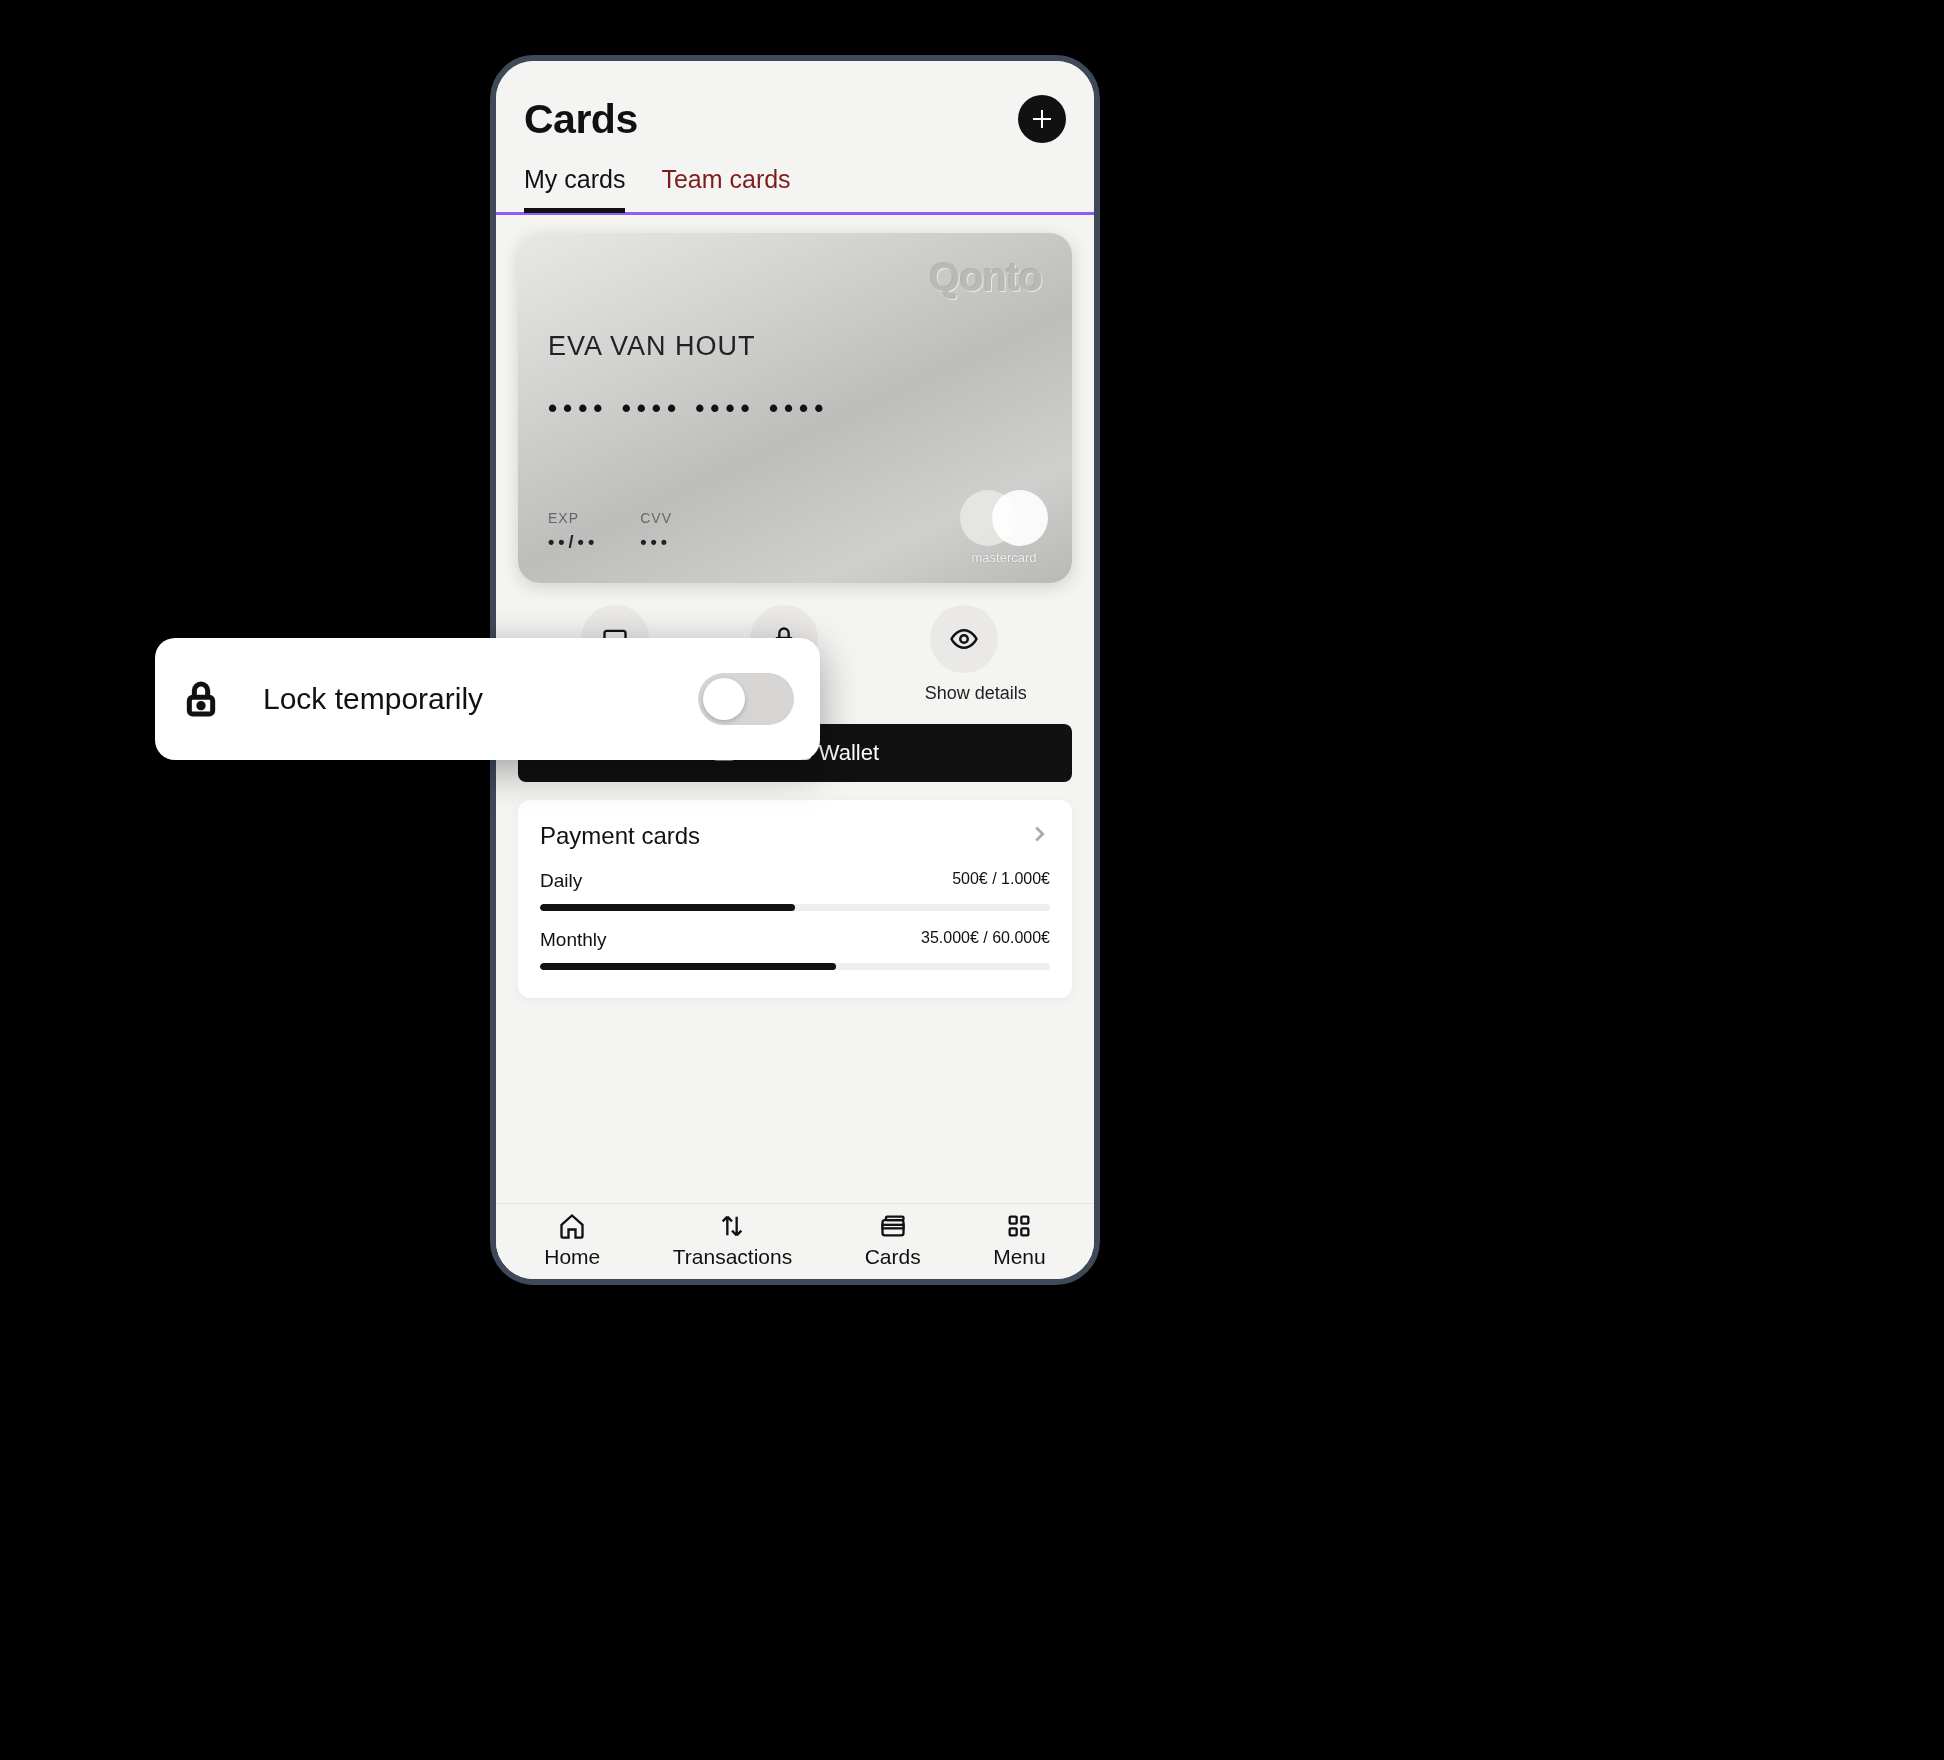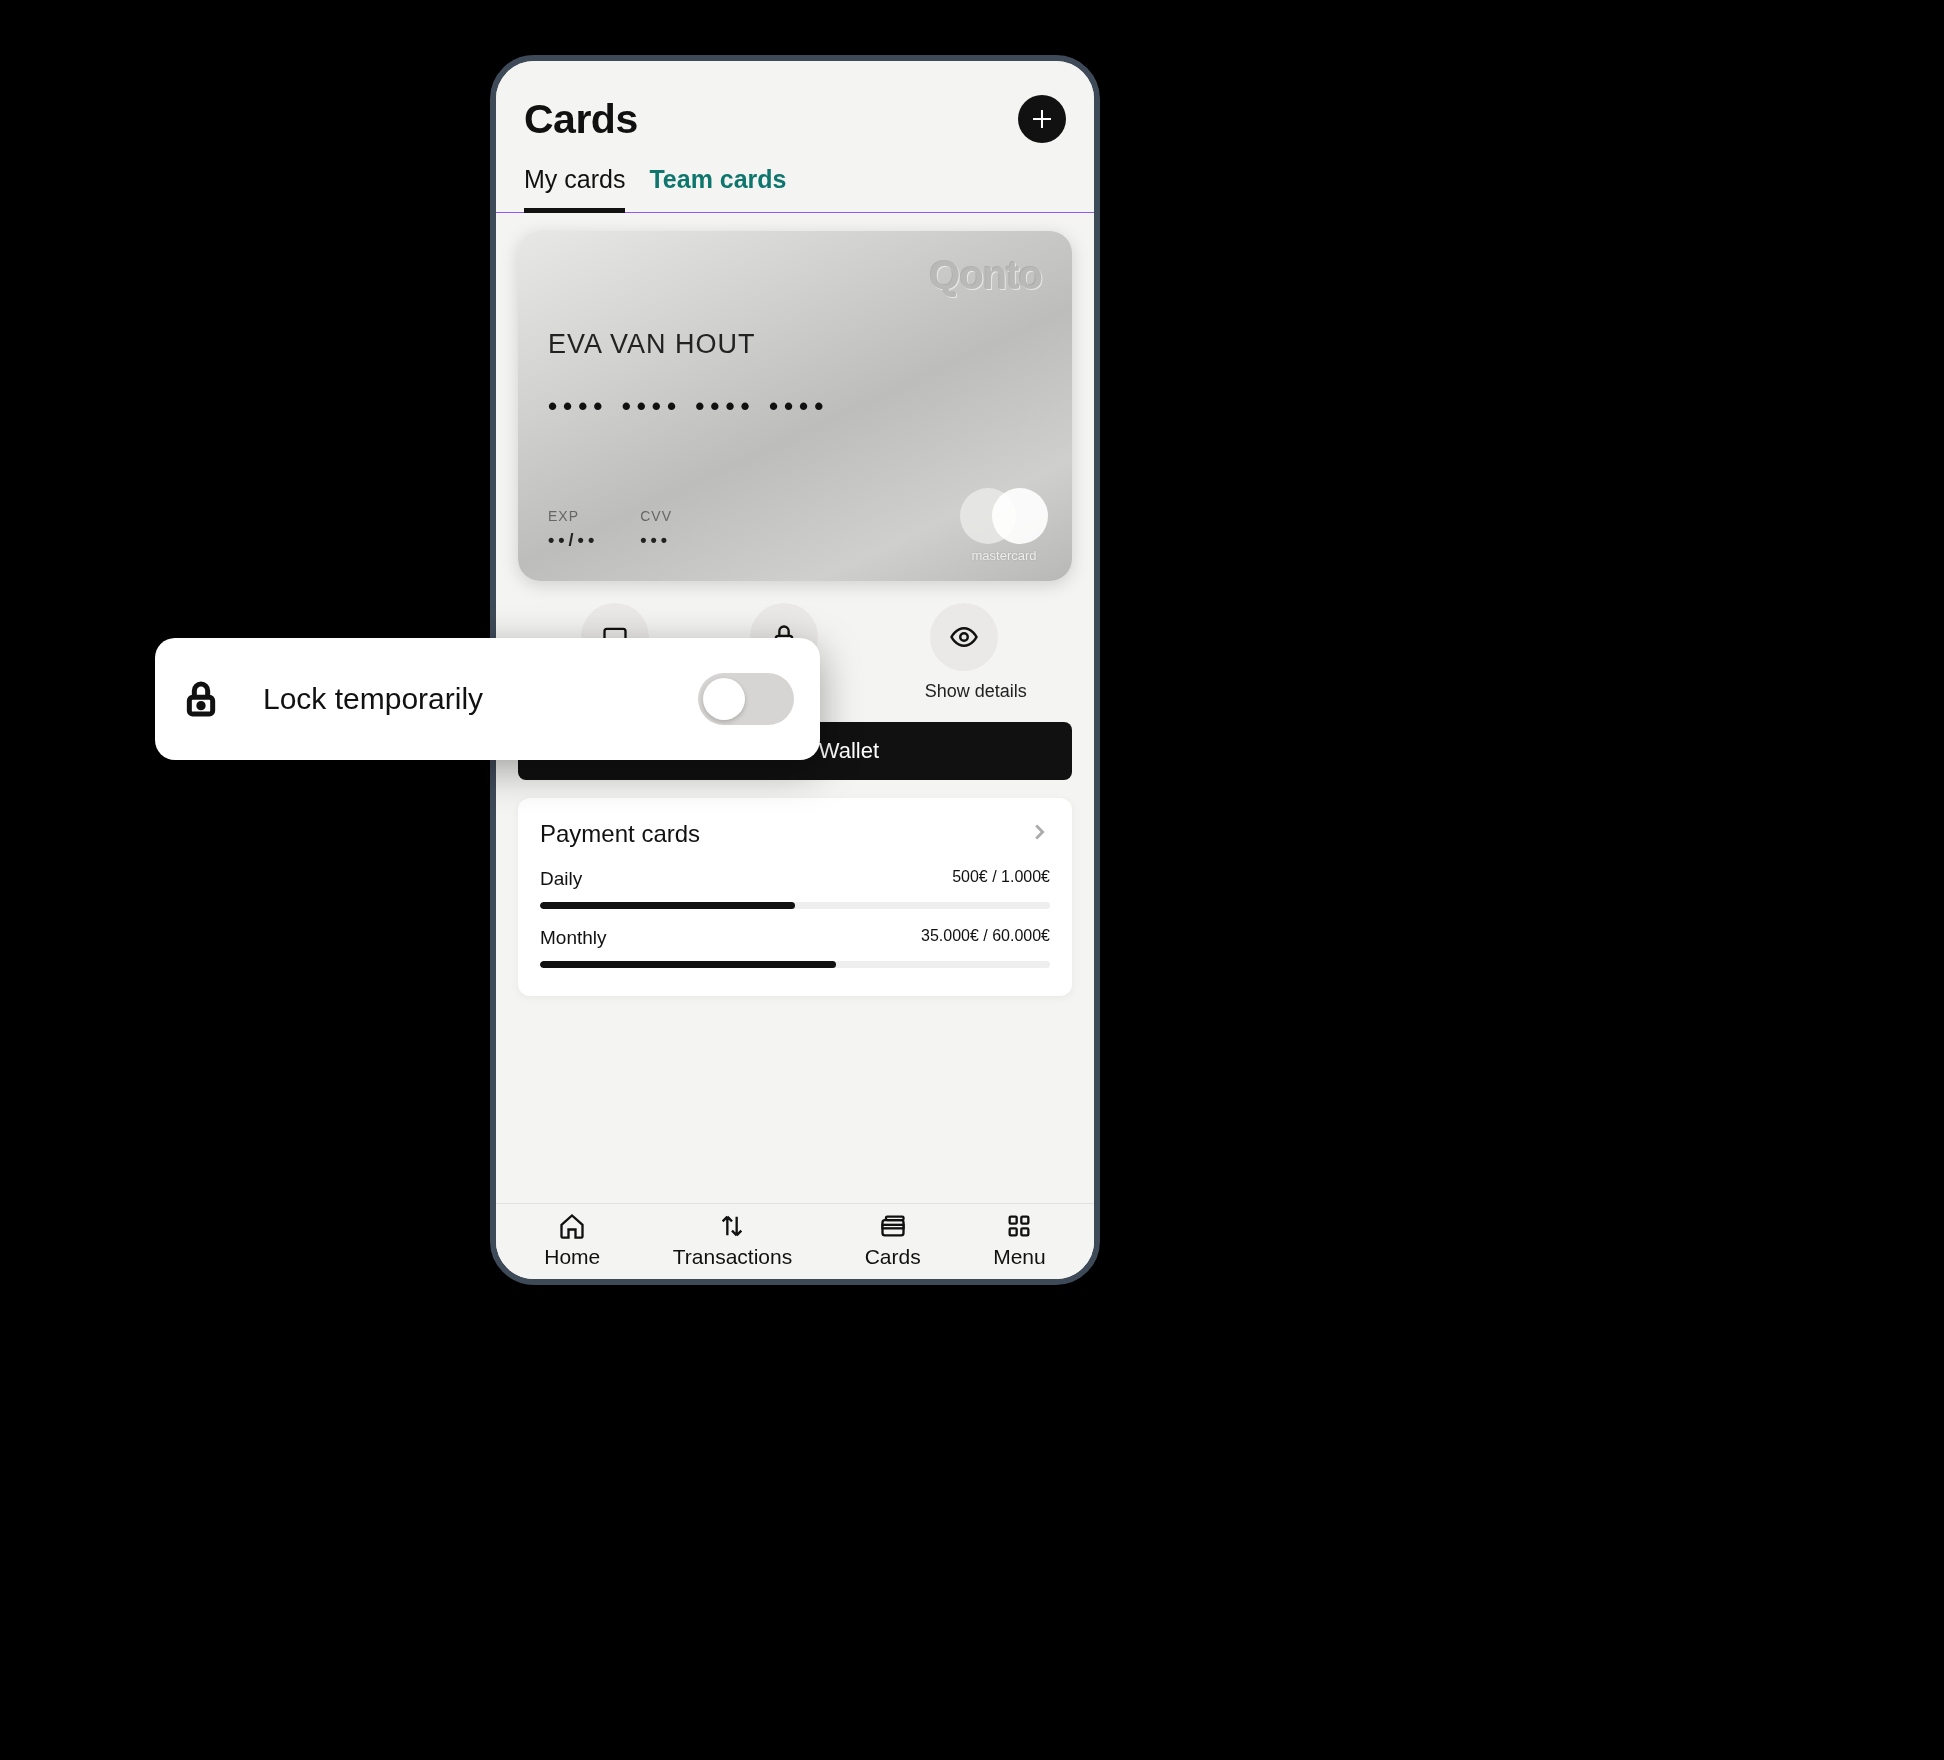--- a/index.html
+++ b/index.html
@@ -50,32 +50,31 @@
     border-radius: 50%;
     background: #111;
     display: flex; align-items: center; justify-content: center;
     cursor: pointer;
   }
   .add-btn svg { fill: #fff; }
 
   
   .tabs {
     display: flex;
-    gap: 24px;
+    gap: 36px;
     padding: 22px 20px 0 28px;
-    border-bottom: 1px solid #8b5cf6;
+    border-bottom: 3px solid #8b5cf6;
   }
   .tab {
     font-size: 25px;
     padding-bottom: 14px;
-    color: #0f766e;
+    color: #7f1d1d;
     cursor: pointer;
     border-bottom: 5px solid transparent;
     margin-bottom: -1px;
-    font-weight: bold;
   }
   .tab.active {
     color: #111;
     font-weight: 500;
     border-bottom-color: #111;
   }
 
   
   .content {
     flex: 1;

